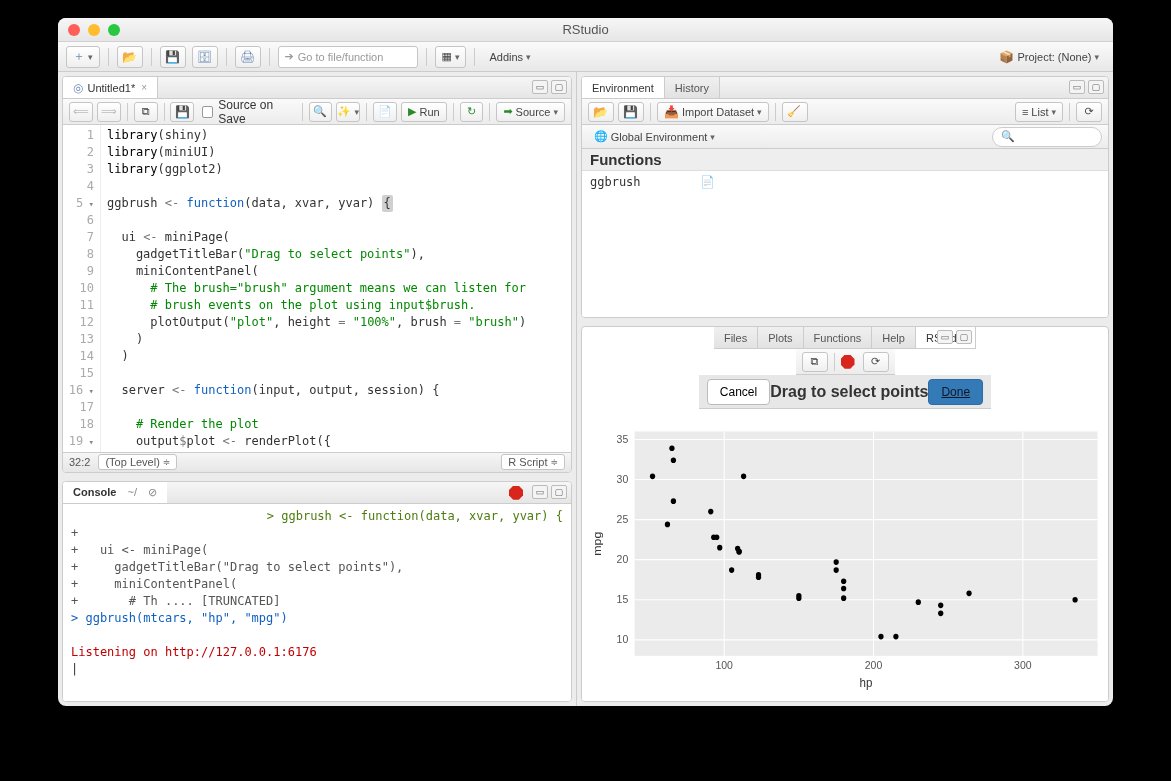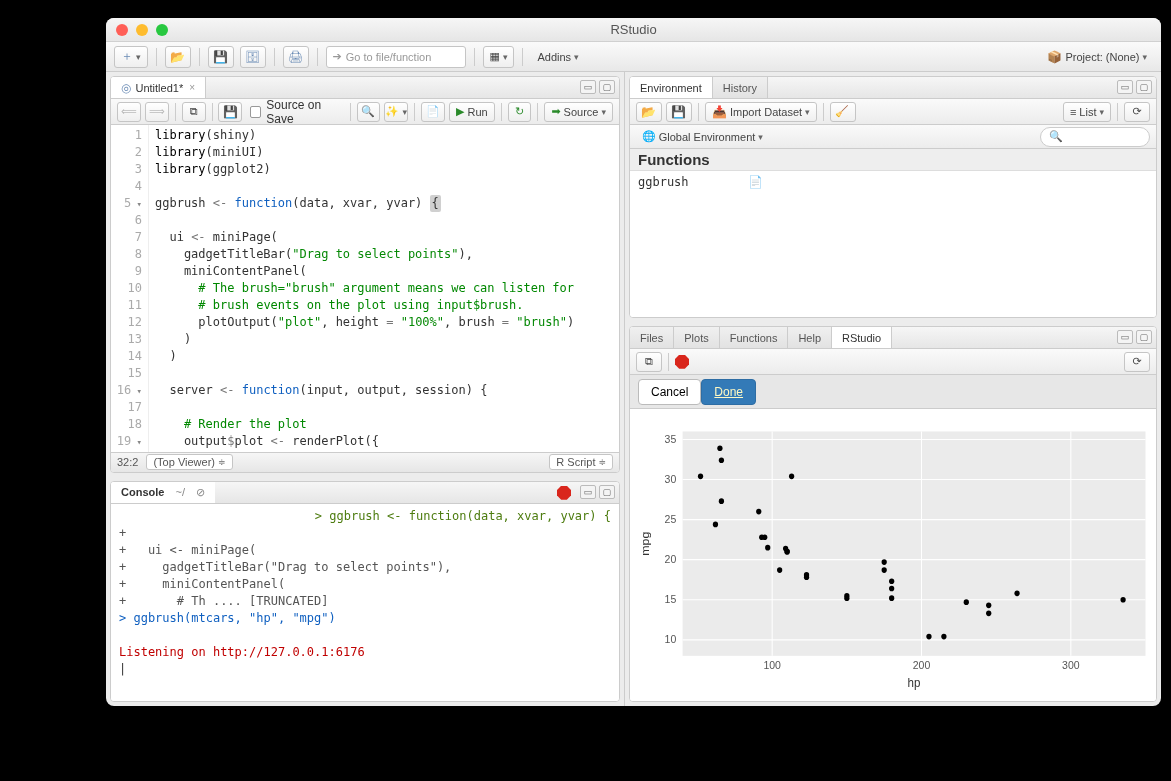--- a/index.html
+++ b/index.html
@@ -1,17 +1,17 @@
 <!DOCTYPE html>
 <html><head>
 <meta charset="utf-8">
 <style>
   * { box-sizing: border-box; margin: 0; padding: 0; }
   body { background: #000; font-family: "Lucida Grande", "Helvetica Neue", Arial, sans-serif; font-size: 12px; color: #333; }
-  .window { position: absolute; left: 58px; top: 18px; width: 1055px; height: 688px; background: #ececec; border-radius: 8px; box-shadow: 0 20px 60px rgba(0,0,0,0.5); overflow: hidden; display: flex; flex-direction: column; margin-left: 48px; }
+  .window { position: absolute; left: 58px; top: 18px; width: 1055px; height: 688px; background: #ececec; border-radius: 8px; box-shadow: 0 20px 60px rgba(0,0,0,0.5); overflow: hidden; display: flex; flex-direction: column; }
   .titlebar { height: 24px; background: linear-gradient(#f6f6f6,#e6e6e6); display:flex; align-items:center; position:relative; border-bottom:1px solid #d0d0d0; }
   .tlights { display:flex; gap:8px; margin-left:10px; }
   .tl { width:12px; height:12px; border-radius:50%; }
   .tl.red{background:#ff5f57;} .tl.yellow{background:#febc2e;} .tl.green{background:#28c840;}
   .titlebar .title { position:absolute; left:0; right:0; text-align:center; font-size:13px; color:#555; }
   .maintoolbar { height:30px; background:linear-gradient(#fafafa,#e8e8e8); border-bottom:1px solid #ccc; display:flex; align-items:center; padding:0 8px; gap:6px; }
   .tbtn { height:22px; padding:0 6px; background:linear-gradient(#fff,#efefef); border:1px solid #c5c5c5; border-radius:3px; display:inline-flex; align-items:center; gap:3px; font-size:11px; color:#444; cursor:pointer; }
   .tbtn.icon-only { width:26px; justify-content:center; padding:0; }
   .sep { width:1px; height:18px; background:#ccc; margin:0 2px; }
   .goto { height:22px; width:140px; border:1px solid #c5c5c5; border-radius:3px; background:#fff; padding:0 6px; font-size:11px; color:#999; display:flex; align-items:center; gap:4px; }
@@ -46,21 +46,21 @@
   .consolebody .prompt { color:#4d7c0f;text-align:right; }
   .consolebody .cont { color:#555; }
   .consolebody .err { color:#c00000; }
   .consolebody .cmd { color:#1060c0; }
   .envrow { padding:4px 8px; font-family:"Menlo","Monaco",monospace; font-size:12px; display:flex; }
   .envrow .n { width:110px; }
   .envheader { background:#eee; font-weight:bold; padding:2px 8px; font-size:15px; border-bottom:1px solid #ddd; }
   .searchbox { height:20px; border:1px solid #ccc; border-radius:10px; background:#fff; padding:0 8px; font-size:11px; color:#999; display:flex; align-items:center; gap:4px; width:110px; }
   .gadgetbar { height:34px; background:#e7e7e7; border-bottom:1px solid #ccc; display:flex; align-items:center; padding:0 8px; }
   .gbtn { padding:5px 12px; border:1px solid #bbb; background:#fff; border-radius:4px; font-size:12px; cursor:pointer; }
-  .gbtn.primary { background:#337ab7; color:#fef9c3; border-color:#2e6da4;text-decoration:underline; }
+  .gbtn.primary { background:#337ab7; color:#0f172a; border-color:#2e6da4;text-decoration:underline; }
   .gtitle { flex:1; text-align:center; font-size:16px; font-weight:600; color:#333; }
   .plotarea { flex:1; position:relative; background:#fff; }
   svg.plot { width:100%; height:100%; }
   .stop-octagon { width:14px; height:14px; background:#d9261c; clip-path: polygon(30% 0,70% 0,100% 30%,100% 70%,70% 100%,30% 100%,0 70%,0 30%); display:inline-block; }
   .checkbox { width:12px; height:12px; border:1px solid #999; background:#fff; display:inline-block; border-radius:2px; }
   .run-icon { color:#2a8a2a; font-size:11px; }
   .icon-generic { font-size:12px; color:#6a8bb5; }
 </style>
 </head>
 <body>
@@ -201,21 +201,21 @@
               <div class="ln">16<span class="fold"> ▾</span></div>
               <div class="ln">17</div>
               <div class="ln">18</div>
               <div class="ln">19<span class="fold"> ▾</span></div>
             </div>
           <div class="code" id="codearea"><div><span class="fn">library</span>(shiny)</div><div><span class="fn">library</span>(miniUI)</div><div><span class="fn">library</span>(ggplot2)</div><div>&nbsp;</div><div>ggbrush <span class="op">&lt;-</span> <span class="kw">function</span>(data, xvar, yvar) <span class="cursorbox">{</span></div><div>&nbsp;</div><div>  ui <span class="op">&lt;-</span> miniPage(</div><div>    gadgetTitleBar(<span class="str">"Drag to select points"</span>),</div><div>    miniContentPanel(</div><div>      <span class="com"># The brush="brush" argument means we can listen for</span></div><div>      <span class="com"># brush events on the plot using input$brush.</span></div><div>      plotOutput(<span class="str">"plot"</span>, height <span class="op">=</span> <span class="str">"100%"</span>, brush <span class="op">=</span> <span class="str">"brush"</span>)</div><div>    )</div><div>  )</div><div>&nbsp;</div><div>  server <span class="op">&lt;-</span> <span class="kw">function</span>(input, output, session) {</div><div>&nbsp;</div><div>    <span class="com"># Render the plot</span></div><div>    output<span class="op">$</span>plot <span class="op">&lt;-</span> renderPlot({</div></div>
         </div>
         <div class="statusbar">
           <span>32:2</span>
           <div class="sel">
-              <span>(Top Viewer)</span>
+              <span>(Top Level)</span>
               <span class="caret">≑</span>
             </div>
           <div class="spacer"></div>
           <div class="sel">
               <span>R Script</span>
               <span class="caret">≑</span>
             </div>
         </div>
       </div>
 
@@ -292,21 +292,21 @@
           <div class="envheader">Functions</div>
           <div id="envitems">
               <div class="envrow">
                 <span class="n">ggbrush</span>
                 <span class="icon-generic">📄</span>
               </div>
             </div>
         </div>
       </div>
 
-      <div class="pane" style="flex:1.4;">
+      <div class="pane" style="flex:1.4;align-items:center;">
         <div class="tabbar" id="brtabs">
           <div class="tab">Files</div>
             <div class="tab">Plots</div>
             <div class="tab">Functions</div>
             <div class="tab">Help</div>
             <div class="tab active">RStudio</div>
             <div class="wincontrols">
             <div class="wc">▭</div>
             <div class="wc">▢</div>
           </div>
@@ -317,20 +317,21 @@
             </div>
           <div class="sep"></div>
           <span class="stop-octagon"></span>
           <div class="spacer"></div>
           <div class="tbtn icon-only">
               <span>⟳</span>
             </div>
         </div>
         <div class="gadgetbar">
           <button class="gbtn">Cancel</button>
+          <div class="gtitle">Drag to select points</div>
           <button class="gbtn primary">Done</button>
         </div>
         <div class="plotarea">
           <svg class="plot" id="plotsvg" viewBox="0 0 500 260" preserveAspectRatio="none">
               <rect x="50" y="20" width="440" height="200" fill="#ebebeb"></rect>
               <line x1="135.16129032258064" y1="20" x2="135.16129032258064" y2="220" stroke="#fff" stroke-width="1"></line>
               <text x="135.16129032258064" y="232" font-size="10" fill="#555" text-anchor="middle">100</text>
               <line x1="277.0967741935484" y1="20" x2="277.0967741935484" y2="220" stroke="#fff" stroke-width="1"></line>
               <text x="277.0967741935484" y="232" font-size="10" fill="#555" text-anchor="middle">200</text>
               <line x1="419.03225806451616" y1="20" x2="419.03225806451616" y2="220" stroke="#fff" stroke-width="1"></line>

